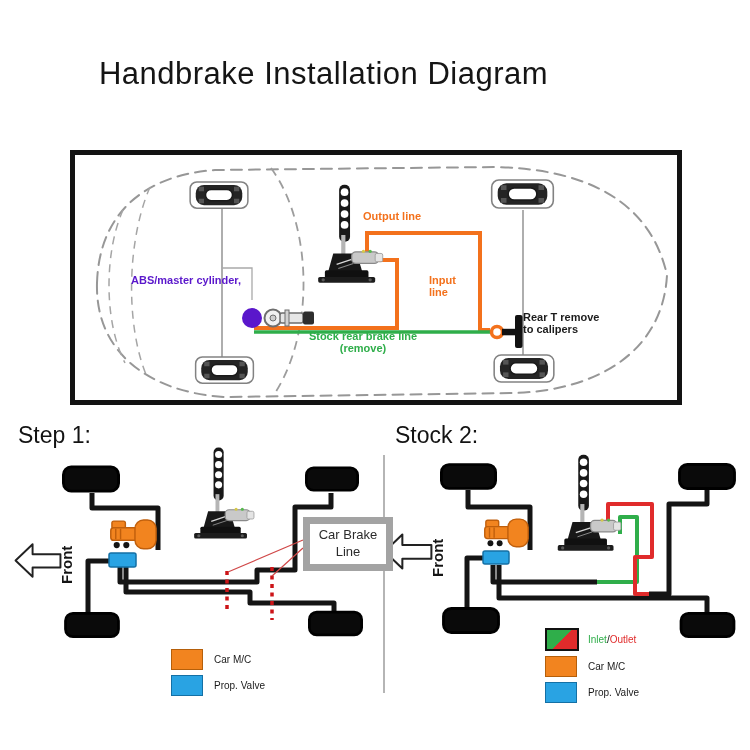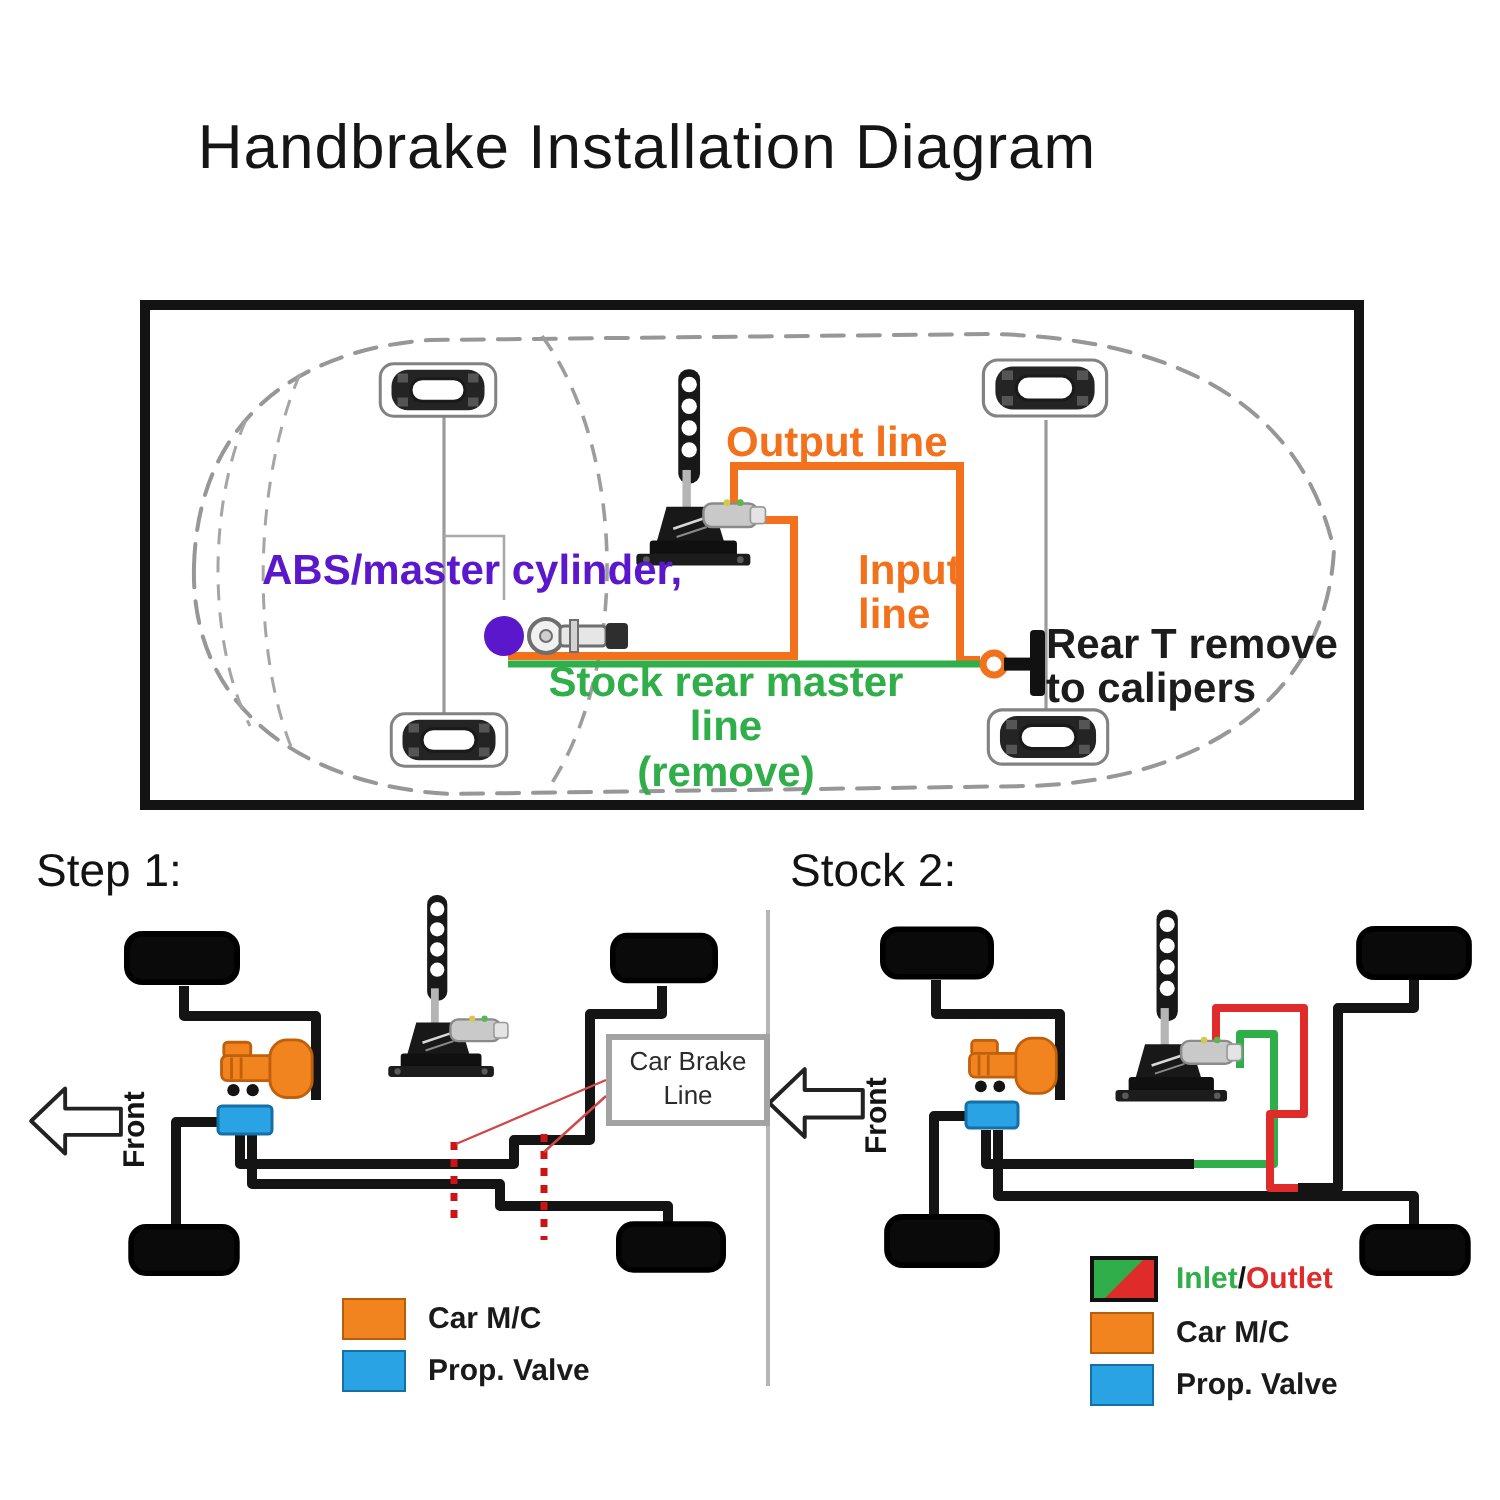--- a/index.html
+++ b/index.html
@@ -10,49 +10,49 @@
   .title{
     position:absolute;left:0;top:56px;width:647px;text-align:center;
     font-size:31px;font-weight:400;letter-spacing:.5px;color:#151515;
   }
   
   .overview{
     position:absolute;left:70px;top:150px;width:612px;height:255px;
     border:5px solid #131313;box-sizing:border-box;background:#fff;
   }
   .overview svg{position:absolute;left:0;top:0;}
-  .ov-label{position:absolute;font-weight:700;font-size:21px;line-height:1.06;white-space:nowrap;}
+  .ov-label{position:absolute;font-weight:700;font-size:11px;line-height:1.06;white-space:nowrap;}
   .lbl-abs{left:56px;top:120px;color:#5a17cb;}
   .lbl-output{left:288px;top:56px;color:#f3711c;}
   .lbl-input{left:322px;top:120px;color:#f3711c;margin-left:32px;}
   .lbl-stock{left:198px;top:176px;width:180px;text-align:center;color:#2fae4a;white-space:normal;}
   .lbl-tee{left:448px;top:157px;color:#1c1c1c;}
   
   .step-heading{position:absolute;font-size:23px;font-weight:400;color:#131313;}
   .h-step1{left:18px;top:422px;}
   .h-step2{left:395px;top:422px;}
   .chassis{position:absolute;top:440px;}
   .svg1{left:0;}
   .svg2{left:383px;}
   .divider{position:absolute;left:383px;top:455px;width:2px;height:238px;background:#b5b5b5;}
   .cutbox{
     position:absolute;left:303px;top:517px;width:76px;height:40px;z-index:3;
-    border:3px solid #a3a3a3;background:#fff;box-sizing:content-box;
+    border:7px solid #a3a3a3;background:#fff;box-sizing:content-box;
     display:flex;flex-direction:column;align-items:center;justify-content:center;
     font-size:13px;line-height:1.3;color:#2b2b2b;text-align:center;
   }
   .legend{position:absolute;z-index:3;}
   .lg1{left:171px;top:649px;}
   .lg2{left:545px;top:628px;}
   .legend-row{display:flex;align-items:center;margin-bottom:5px;}
   .swatch{width:30px;height:19px;border:1.5px solid #4a2a08;margin-right:11px;flex:0 0 auto;}
   .sw-orange{background:#f2841f;border-color:#b55f0a;}
   .sw-blue{background:#29a3e3;border-color:#1470a5;}
   .sw-diag{background:linear-gradient(135deg,#2fae4a 49%,#e02b2b 51%);border:2px solid #111;margin-right:9px;}
-  .legend-label{font-size:15px;font-weight:700;color:#1a1a1a;white-space:nowrap;}
+  .legend-label{font-size:10px;font-weight:400;color:#1a1a1a;white-space:nowrap;}
   .io-inlet{color:#2fae4a;}
   .io-slash{color:#111;}
   .io-outlet{color:#e02b2b;}
 </style>
 </head>
 <body>
 
 <div class="canvas">
 
   <svg width="0" height="0" style="position:absolute" aria-hidden="true">
@@ -144,21 +144,21 @@
       <rect x="427" y="173.8" width="15" height="6.5" fill="#111"></rect>
       <rect x="440" y="160" width="7.5" height="33" rx="2" fill="#111"></rect>
     </svg>
     <div class="ov-label lbl-abs">ABS/master cylinder,</div>
     <div class="ov-label lbl-output">Output line</div>
     <div class="ov-label lbl-input">
       <div>Input</div>
       <div>line</div>
     </div>
     <div class="ov-label lbl-stock">
-      <div>Stock rear master line</div>
+      <div>Stock rear brake line</div>
       <div>(remove)</div>
     </div>
     <div class="ov-label lbl-tee">
       <div>Rear T remove</div>
       <div>to calipers</div>
     </div>
   </div>
 
   <div class="step-heading h-step1">Step 1:</div>
   <div class="step-heading h-step2">Stock 2:</div>

